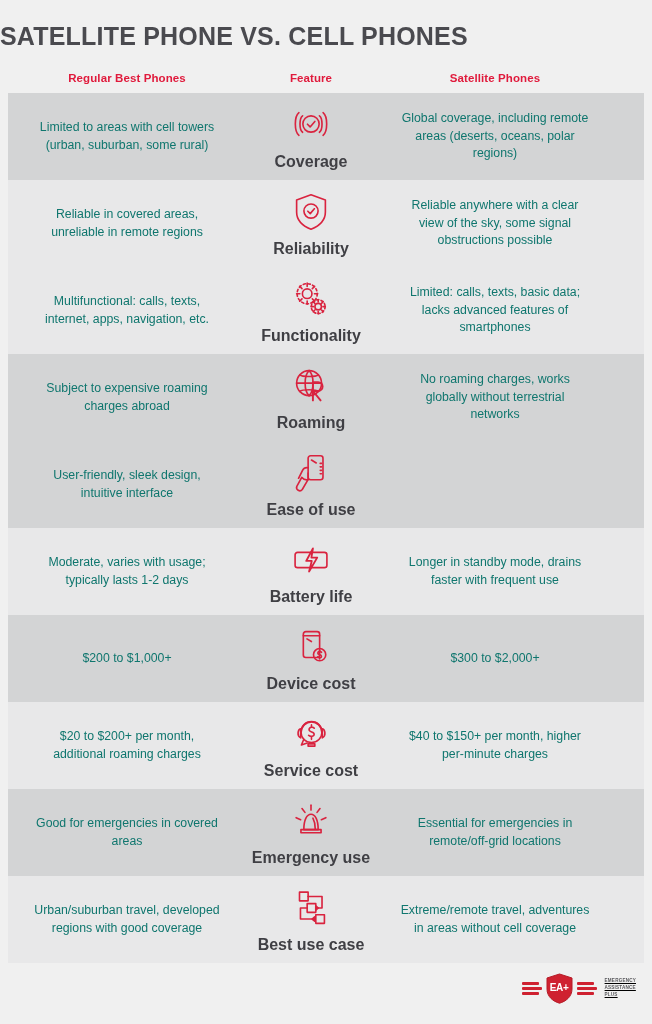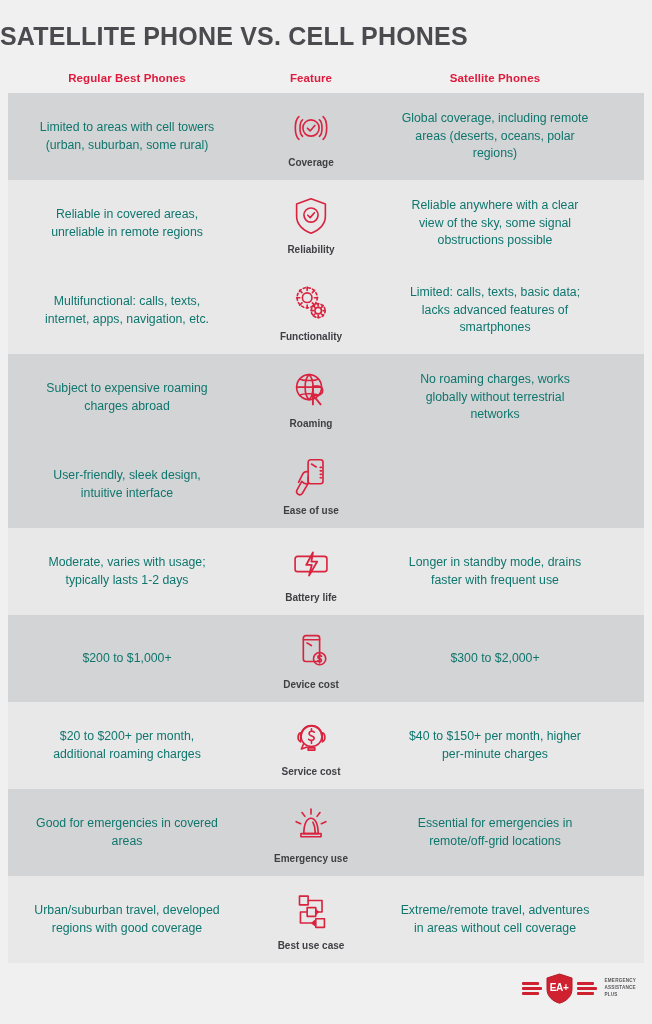--- a/index.html
+++ b/index.html
@@ -65,34 +65,35 @@
     width: 130px;
     display: flex;
     flex-direction: column;
     align-items: center;
     justify-content: center;
     padding: 6px 2px;
   }
   .feature svg { display: block; }
   .feature-label {
     margin-top: 5px;
-    font-size: 10px;
+    font-size: 16px;
     font-weight: bold;
     color: #3f3f44;
     text-align: center;
     white-space: nowrap;
   }
 
   .footer {
     flex: 1;
     display: flex;
     align-items: center;
     justify-content: flex-end;
     padding-right: 16px;
     padding-bottom: 10px;
+    text-decoration: underline;
   }
   .logo { display: flex; align-items: center; gap: 4px; }
   .logo-bars { display: flex; flex-direction: column; gap: 2px; }
   .logo-bars i { display: block; height: 3px; background: #cf2130; border-radius: 1px; }
   .logo-bars i:nth-child(1) { width: 17px; }
   .logo-bars i:nth-child(2) { width: 20px; }
   .logo-bars i:nth-child(3) { width: 17px; }
   .logo-bars.rt i:nth-child(1) { width: 17px; }
   .logo-shield { position: relative; width: 27px; height: 31px; }
   .logo-shield .txt {

